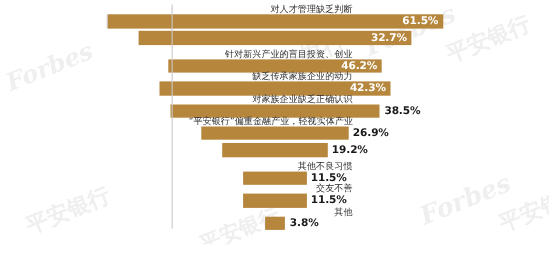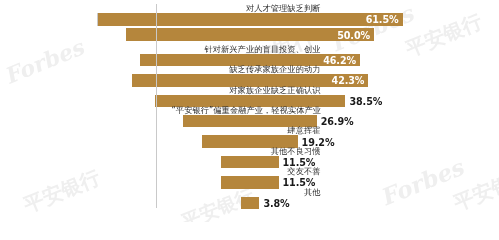--- a/index.html
+++ b/index.html
@@ -130,36 +130,36 @@
       <div class="plot-area">
         <div class="axis-line"></div>
         <div class="bar" style="width: 305px;">
           <span class="bar-value inside">61.5%</span>
         </div>
       </div>
     </div>
     <div class="bar-row">
       <div class="plot-area">
         <div class="bar" style="width: 247.97px;">
-          <span class="bar-value inside">50.0%</span>
+          <span class="bar-value inside">32.7%</span>
         </div>
       </div>
     </div>
     <div class="bar-row">
       <div class="cat-label">针对新兴产业的盲目投资、创业</div>
       <div class="plot-area">
-        <div class="bar" style="width: 220px;">
+        <div class="bar" style="width: 194px;">
           <span class="bar-value inside">46.2%</span>
         </div>
       </div>
     </div>
     <div class="bar-row">
       <div class="cat-label">缺乏传承家族企业的动力</div>
       <div class="plot-area">
-        <div class="bar" style="width: 209.78px; padding-left: 27px;">
+        <div class="bar" style="width: 209.78px;">
           <span class="bar-value inside">42.3%</span>
         </div>
       </div>
     </div>
     <div class="bar-row">
       <div class="cat-label">对家族企业缺乏正确认识</div>
       <div class="plot-area">
         <div class="bar" style="width: 190.93px;">
           <span class="bar-value">38.5%</span>
         </div>
@@ -167,21 +167,20 @@
     </div>
     <div class="bar-row">
       <div class="cat-label">“平安银行”偏重金融产业，轻视实体产业</div>
       <div class="plot-area">
         <div class="bar" style="width: 133.41px;">
           <span class="bar-value">26.9%</span>
         </div>
       </div>
     </div>
     <div class="bar-row">
-      <div class="cat-label">肆意挥霍</div>
       <div class="plot-area">
         <div class="bar" style="width: 95.22px;">
           <span class="bar-value">19.2%</span>
         </div>
       </div>
     </div>
     <div class="bar-row">
       <div class="cat-label">其他不良习惯</div>
       <div class="plot-area">
         <div class="bar" style="width: 57.03px;">

